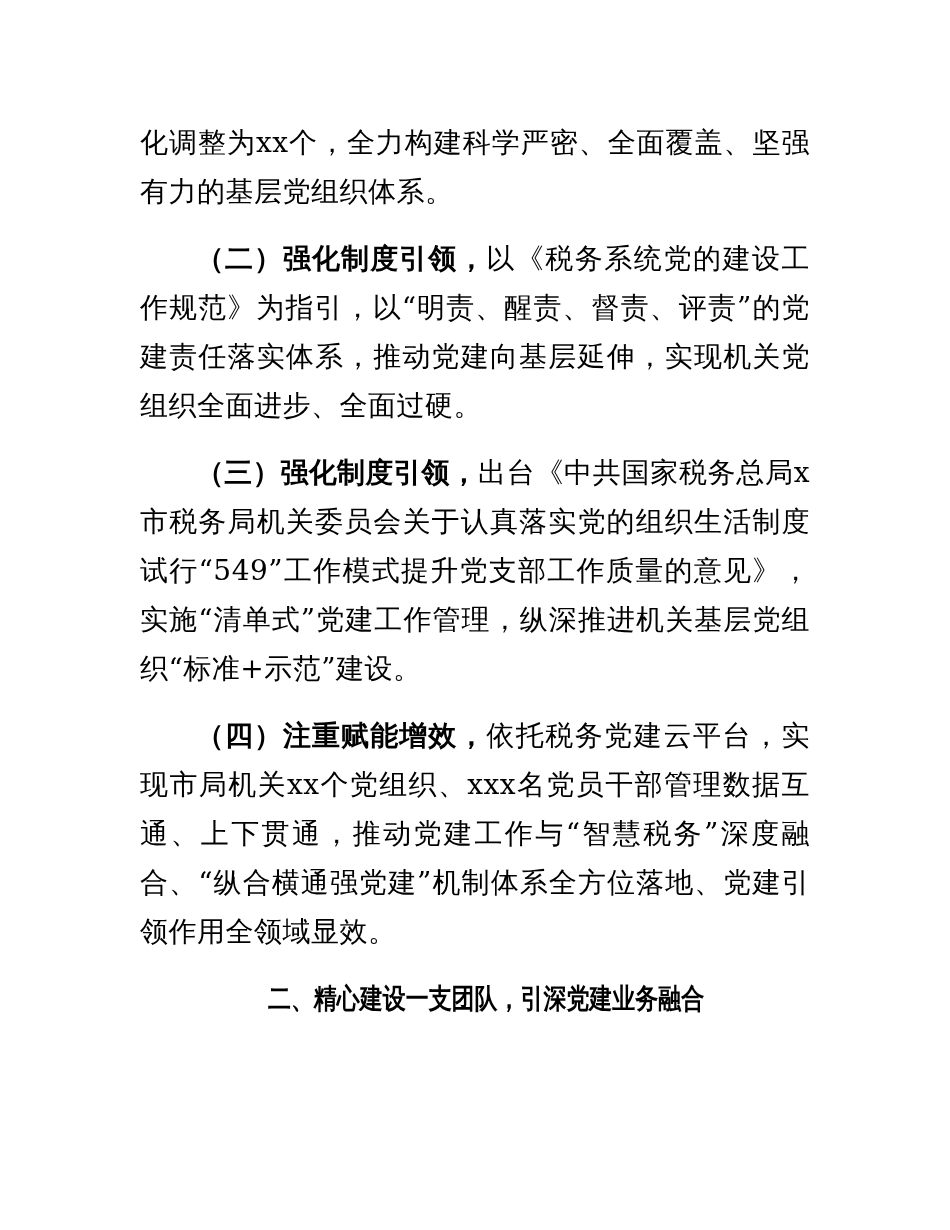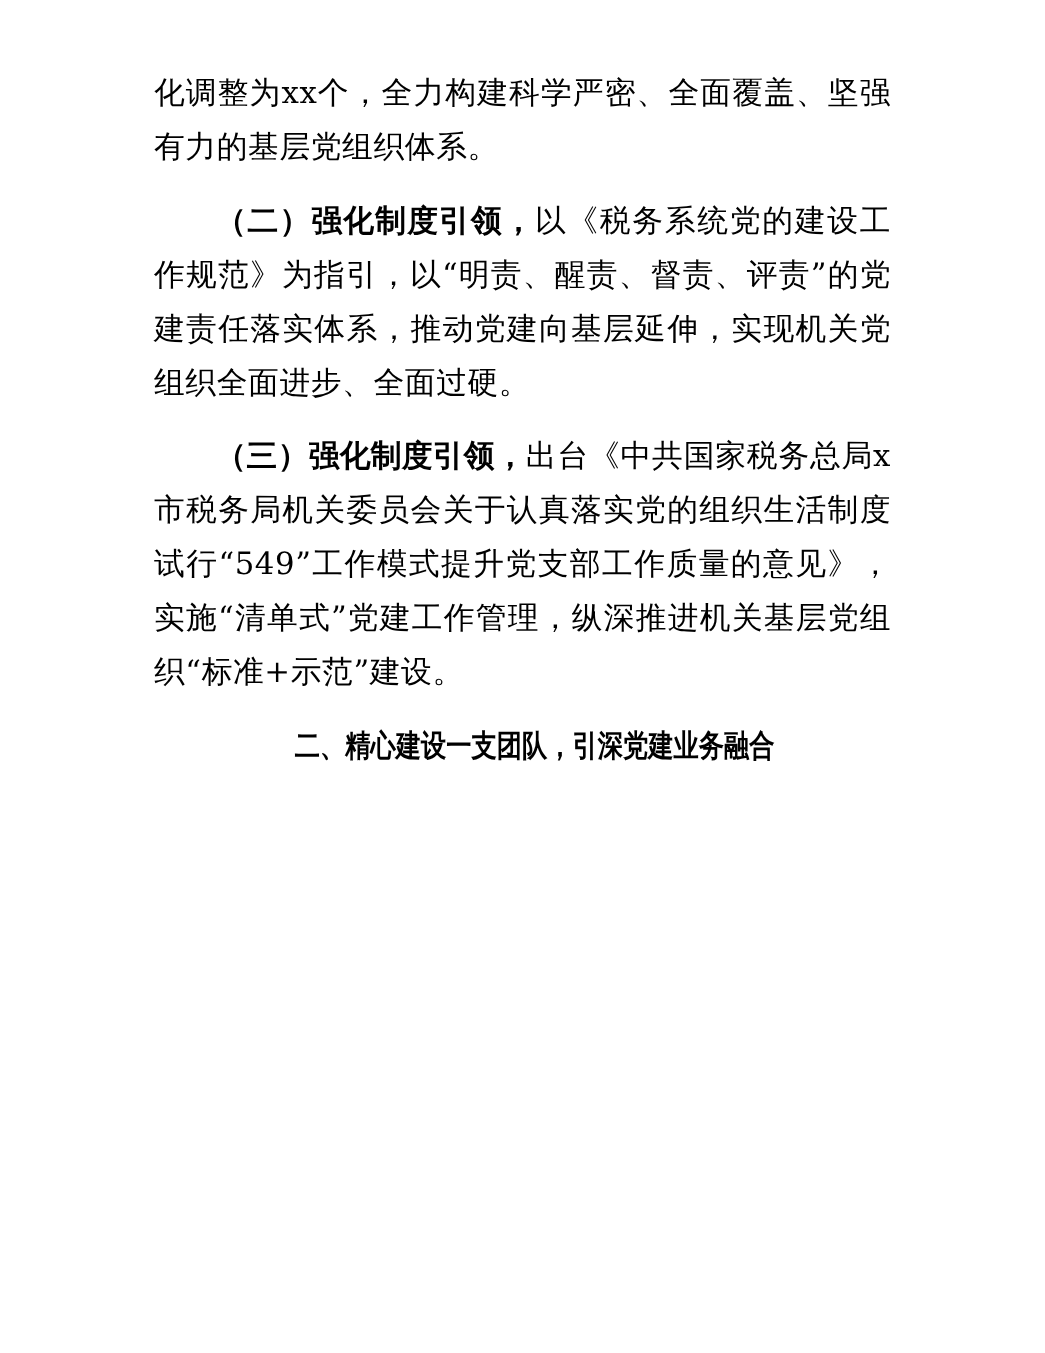--- a/index.html
+++ b/index.html
@@ -7,21 +7,21 @@
     padding: 0;
     background: #ffffff;
   }
   .page {
     position: relative;
     width: 950px;
     height: 1230px;
     margin: 0 auto;
     background: #ffffff;
     box-sizing: border-box;
-    padding: 60px 140px 0 140px;
+    padding: 118px 140px 0 140px;
     overflow: hidden;
     font-family: "DejaVu Serif", "Liberation Serif", serif;
     font-size: 28px;
     line-height: 49px;
     color: #000000;
     letter-spacing: 0.5px;
   }
   .para {
     margin: 0 0 18px 0;
     text-align: justify;
@@ -56,17 +56,18 @@
 <body>
 
 <div class="page">
 
   <p class="para"><span class="run">化调整为xx个，全力构建科学严密、全面覆盖、坚强有力的基层党组织体系。</span></p>
 
   <p class="para indent2"><span class="run bold">（二）强化制度引领，</span><span class="run">以《税务系统党的建设工作规范》为指引，以“明责、醒责、督责、评责”的党建责任落实体系，推动党建向基层延伸，实现机关党组织全面进步、全面过硬。</span></p>
 
   <p class="para indent2"><span class="run bold">（三）强化制度引领，</span><span class="run">出台《中共国家税务总局x市税务局机关委员会关于认真落实党的组织生活制度试行“549”工作模式提升党支部工作质量的意见》，实施“清单式”党建工作管理，纵深推进机关基层党组织“标准+示范”建设。</span></p>
 
+  <p class="para indent2"><span class="run bold">（四）注重赋能增效，</span><span class="run">依托税务党建云平台，实现市局机关xx个党组织、xxx名党员干部管理数据互通、上下贯通，推动党建工作与“智慧税务”深度融合、“纵合横通强党建”机制体系全方位落地、党建引领作用全领域显效。</span></p>
 
 
   <p class="para indent2 heading"><span class="heading-inner">二、精心建设一支团队，引深党建业务融合</span></p>
 
 </div>
 
 </body></html>

